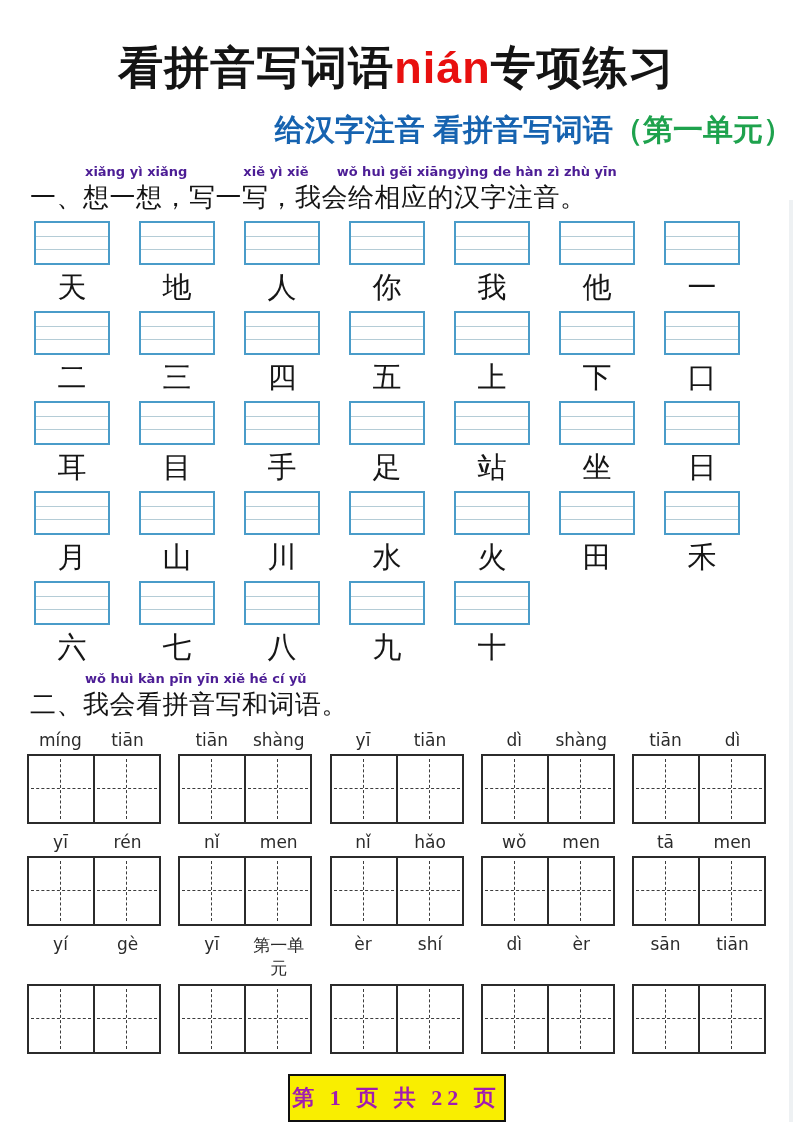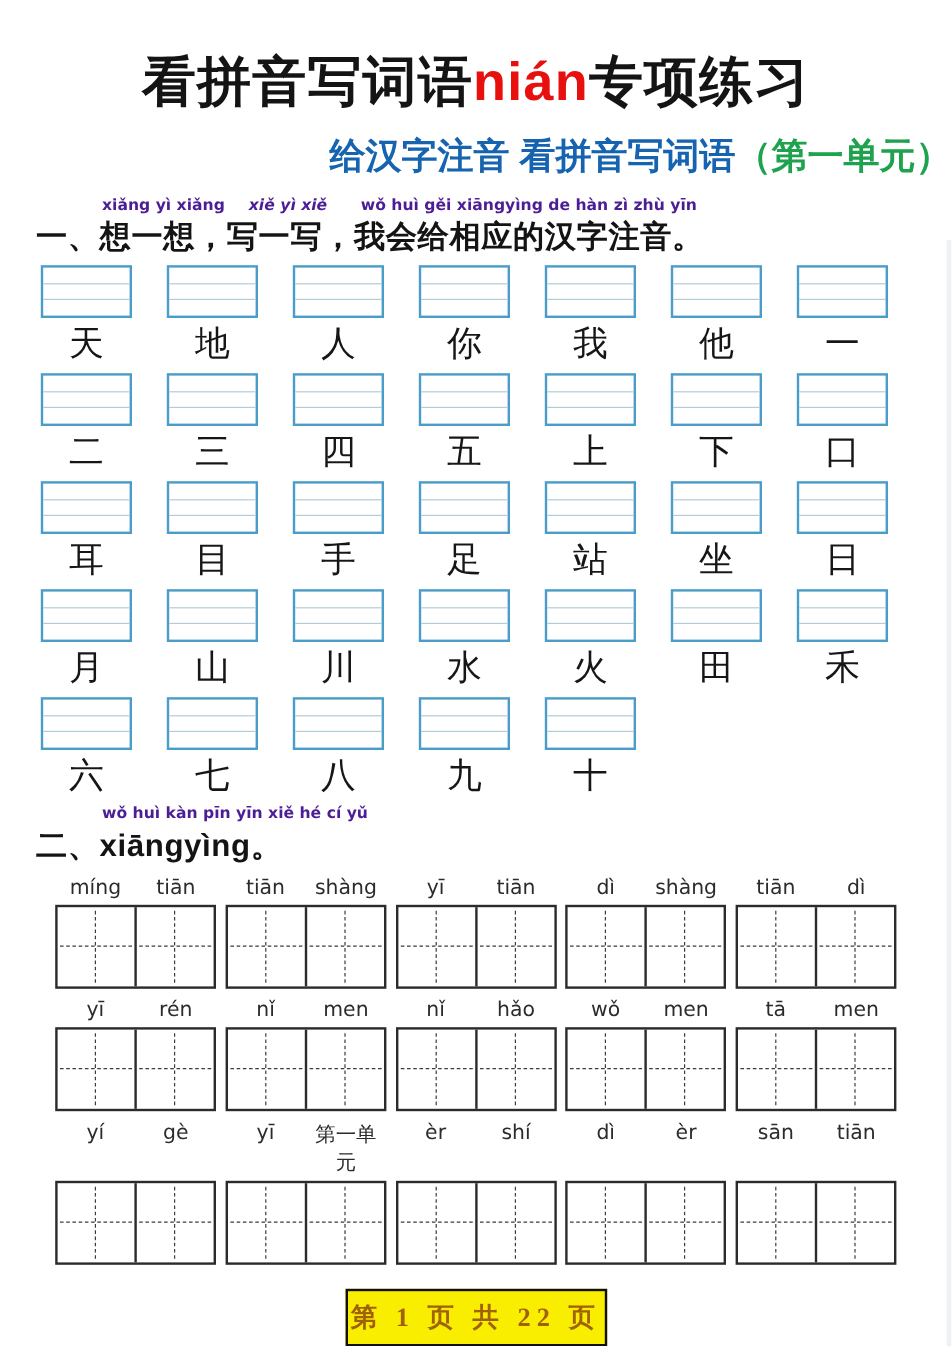--- a/index.html
+++ b/index.html
@@ -35,25 +35,25 @@
 
   
   .pinyin-ann{
     display:flex;align-items:flex-end;
     margin-top:13px;
     font-family:"DejaVu Sans",sans-serif;
     font-size:13px;font-weight:700;color:#4c1d95;
     white-space:pre;
   }
   .pinyin-ann span:nth-child(1){margin-left:85px;}
-  .pinyin-ann span:nth-child(2){margin-left:20px;font-style:italic;}
+  .pinyin-ann span:nth-child(2){margin-left:56px;}
   .pinyin-ann span:nth-child(3){margin-left:28px;}
   .sec-heading{
     margin:1px 0 0 30px;
-    font-size:26px;font-weight:700;letter-spacing:.5px;
+    font-size:26px;font-weight:400;letter-spacing:.5px;
     white-space:nowrap;
   }
   .s2-ann{margin-top:8px;}
   .s2-ann span:nth-child(1){margin-left:85px;text-align:right;}
 
   
   .s1-rows{margin-top:6px;padding-left:34px;}
   .box-line{display:flex;gap:29px;}
   .pbox{
     position:relative;width:76px;height:44px;
@@ -65,21 +65,21 @@
   .pbox .l1{top:32%;}
   .pbox .l2{top:65%;}
   .char-line{display:flex;gap:29px;margin-top:6px;margin-bottom:8px;}
   .char-cell{
     width:76px;height:32px;line-height:32px;
     text-align:center;font-size:29px;
     font-family:"Liberation Serif",serif;color:#161616;
   }
 
   
-  .s2-rows{padding:0 46px;margin-top:8px;}
+  .s2-rows{padding:0 27px;margin-top:8px;}
   .pw-line{display:flex;justify-content:space-between;margin:8px 0 4px 0;}
   .pw-group{width:134px;display:flex;}
   .pw-syll{
     width:50%;text-align:center;
     font-family:"DejaVu Sans",sans-serif;
     font-size:17px;color:#2b2b2b;
   }
   .grid-line{display:flex;justify-content:space-between;}
   .tzg-group{
     display:flex;width:134px;height:70px;box-sizing:border-box;
@@ -97,21 +97,21 @@
   }
 
   
   .footer-badge{
     margin:20px auto 0 auto;
     width:214px;height:44px;
     background:var(--footer_yellow,#f9ee00);
     border:2px solid #101010;
     display:flex;align-items:center;justify-content:center;
     font-size:22px;font-weight:700;letter-spacing:5px;
-    font-family:"Liberation Serif",serif;color:#a16207;
+    font-family:"Liberation Serif",serif;color:#a21caf;
     white-space:nowrap;
   }
   .footer-reflection{
     width:200px;height:12px;margin:3px auto 0 auto;
     background:linear-gradient(to bottom,rgba(180,160,10,.30),rgba(255,255,255,0));
     filter:blur(1.5px);
   }
 </style>
 </head>
 <body>
@@ -327,21 +327,21 @@
           <div class="char-cell">八</div>
           <div class="char-cell">九</div>
           <div class="char-cell">十</div>
         </div>
       </div>
     </div>
 
   <div class="pinyin-ann s2-ann">
     <span>wǒ huì kàn pīn yīn xiě hé cí yǔ</span>
   </div>
-  <div class="sec-heading">二、xiāngyìng。</div>
+  <div class="sec-heading">二、我会看拼音写和词语。</div>
 
   <div class="s2-rows">
       <div class="pw-line">
         <div class="pw-group">
           <div class="pw-syll">míng</div>
           <div class="pw-syll">tiān</div>
         </div>
         <div class="pw-group">
           <div class="pw-syll">tiān</div>
           <div class="pw-syll">shàng</div>

